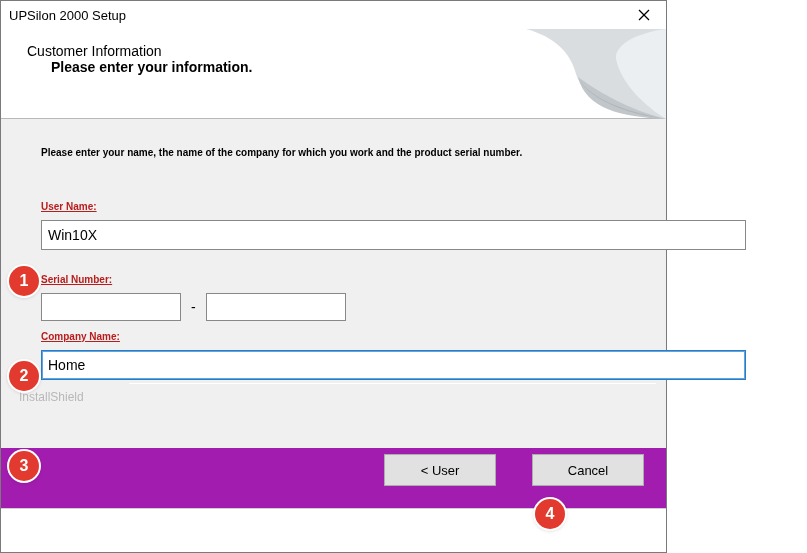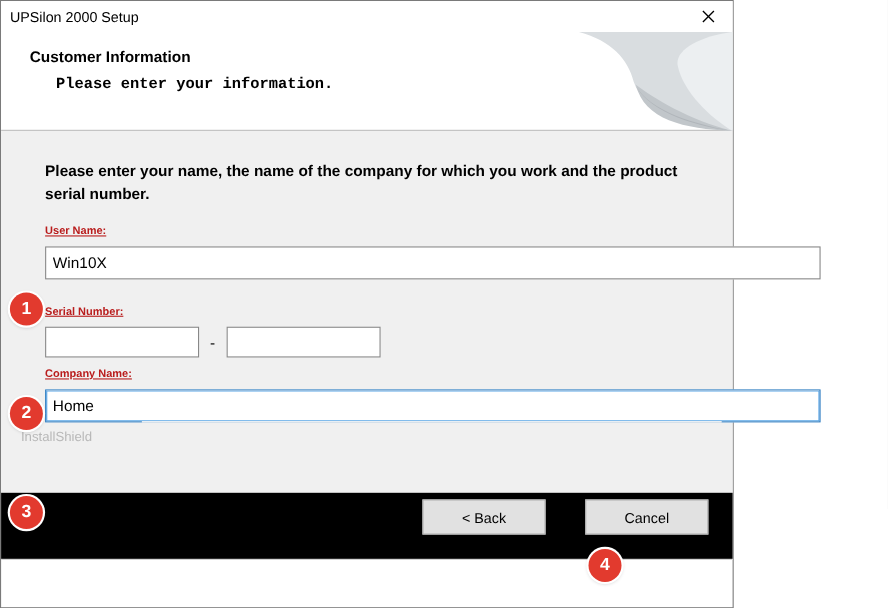--- a/index.html
+++ b/index.html
@@ -37,51 +37,50 @@
   }
   .close-btn svg { width:12px; height:12px; }
   .header-area {
     position:relative;
     height:90px;
     background:#fff;
     border-bottom:1px solid #b8b8b8;
     padding:14px 22px 0 26px;
   }
   .header-title {
-    font-weight:bold;
+    font-weight:normal;
     font-size:14px;
     color:#000;
   }
   .header-sub {
-    margin-top:10px;
+    margin-top:0;
     margin-left:24px;
     font-weight:bold;
     font-size:14px;
     color:#000;
-    font-family:Liberation Mono, monospace;
   }
   .page-curl {
     position:absolute;
     right:0; top:0;
     width:140px; height:90px;
     pointer-events:none;
   }
   .content {
     background:#f0f0f0;
     height:390px;
     padding:26px 34px 8px 40px;
     border-bottom:1px solid #d0d0d0;
     position:relative;
   }
   .instruction {
     font-weight:bold;
-    font-size:14px;
+    font-size:10px;
     color:#000;
     line-height:1.5;
-    margin-bottom:18px;
+    margin-bottom:41px;
   }
   .field-label {
     font-weight:bold;
     font-size:10px;
     color:#b91c1c;
     margin-bottom:8px;
     text-decoration:underline;
   }
   .text-input {
     width:705px;
@@ -104,21 +103,21 @@
     padding:2px 6px;
     border:1px solid #888;
     background:#fff;
     outline:none;
   }
   .serial-dash { font-size:14px; color:#000; }
   .footer-area {
     position:absolute;
     left:0; right:0; bottom:0;
     height:60px;
-    background:#000000;
+    background:#a21caf;
   }
   .footer-sep {
     position:absolute;
     left:128px; right:10px; top:-65px;
     height:1px;
     background:#d8d8d8;
     border-bottom:1px solid #fff;
   }
   .footer-brand {
     position:absolute;
@@ -212,21 +211,21 @@
       <div class="field-label">Company Name:</div>
       <input type="text" class="text-input focused" value="Home" style="">
     </div>
 
     <div class="footer-area">
       <div class="footer-sep"></div>
       <div class="footer-brand">InstallShield</div>
       <div class="btn-row">
         <div class="wiz-btn">
           <span class="chev">&lt;</span>
-          &nbsp;<span>Back</span>
+          &nbsp;<span>User</span>
         </div>
         <div class="wiz-btn gap">
           <span>Cancel</span>
         </div>
       </div>
     </div>
   </div>
 
   <div class="badge" style="left:8px; top:265px;">1</div>
   <div class="badge" style="left:8px; top:360px;">2</div>

